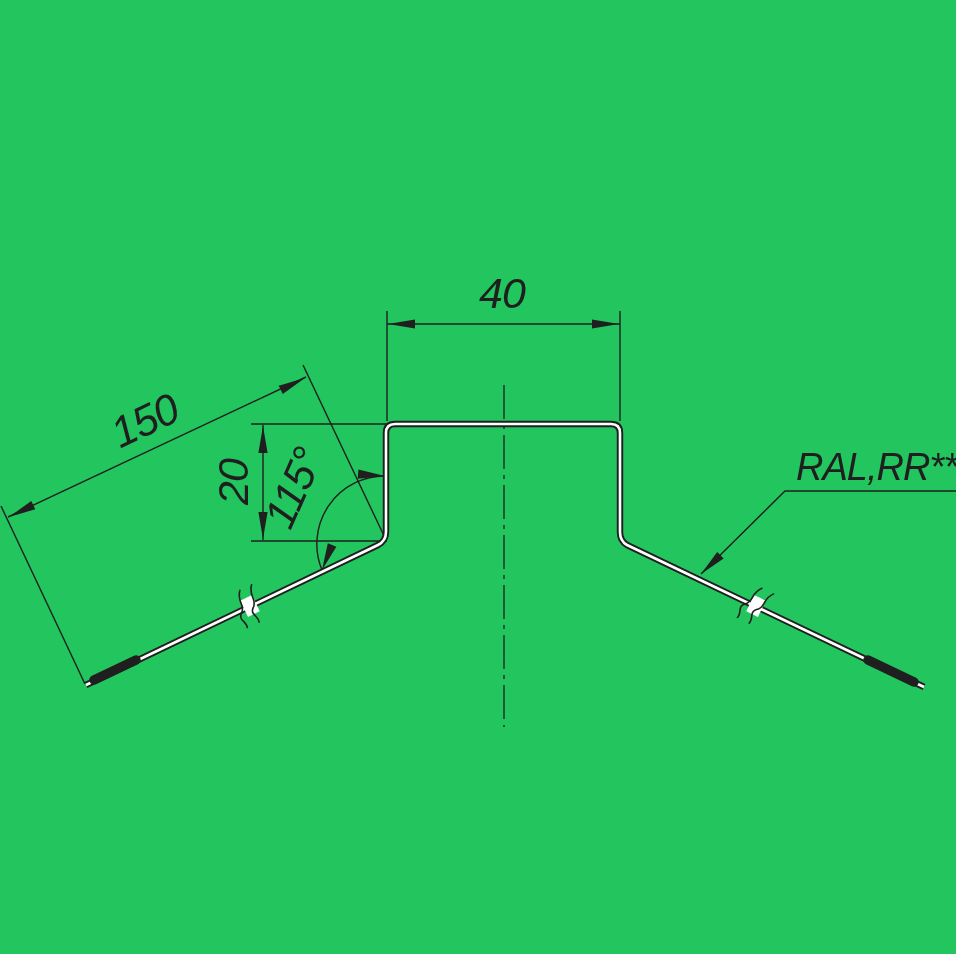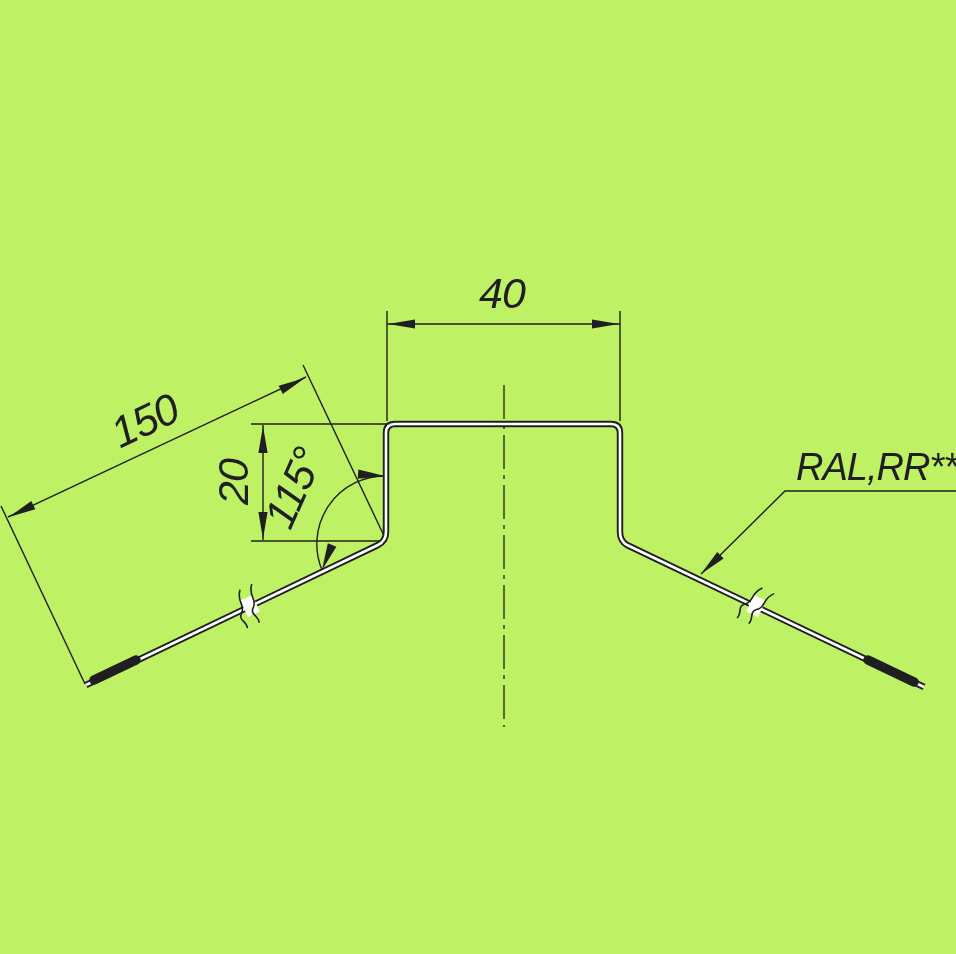--- a/index.html
+++ b/index.html
@@ -4,21 +4,21 @@
 <style>
   html, body {
     margin: 0;
     padding: 0;
     background: #ffffff;
   }
   .canvas {
     position: relative;
     width: 956px;
     height: 954px;
-    background: #bef264;
+    background: #22c55e;
     overflow: hidden;
   }
   svg { display: block; }
   .thin {
     stroke: #1f1f1f;
     stroke-width: 1.4;
     fill: none;
   }
   .profile-outer {
     stroke: #1f1f1f;

